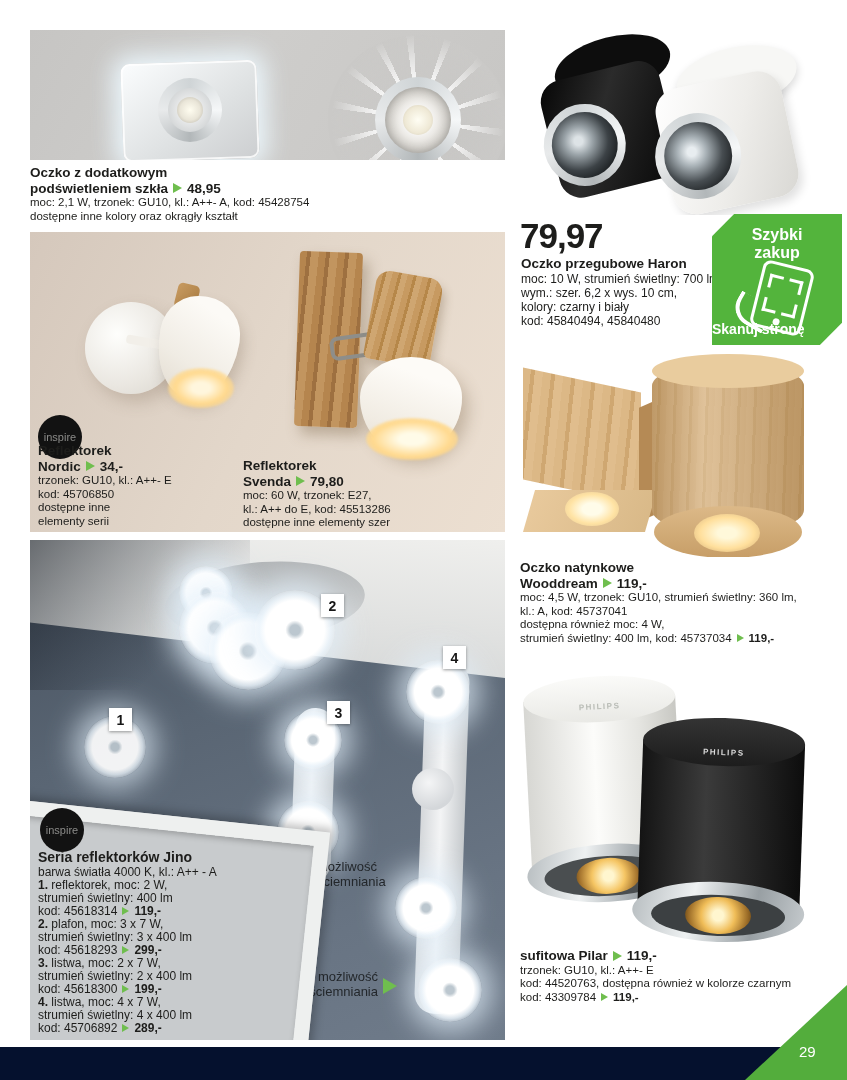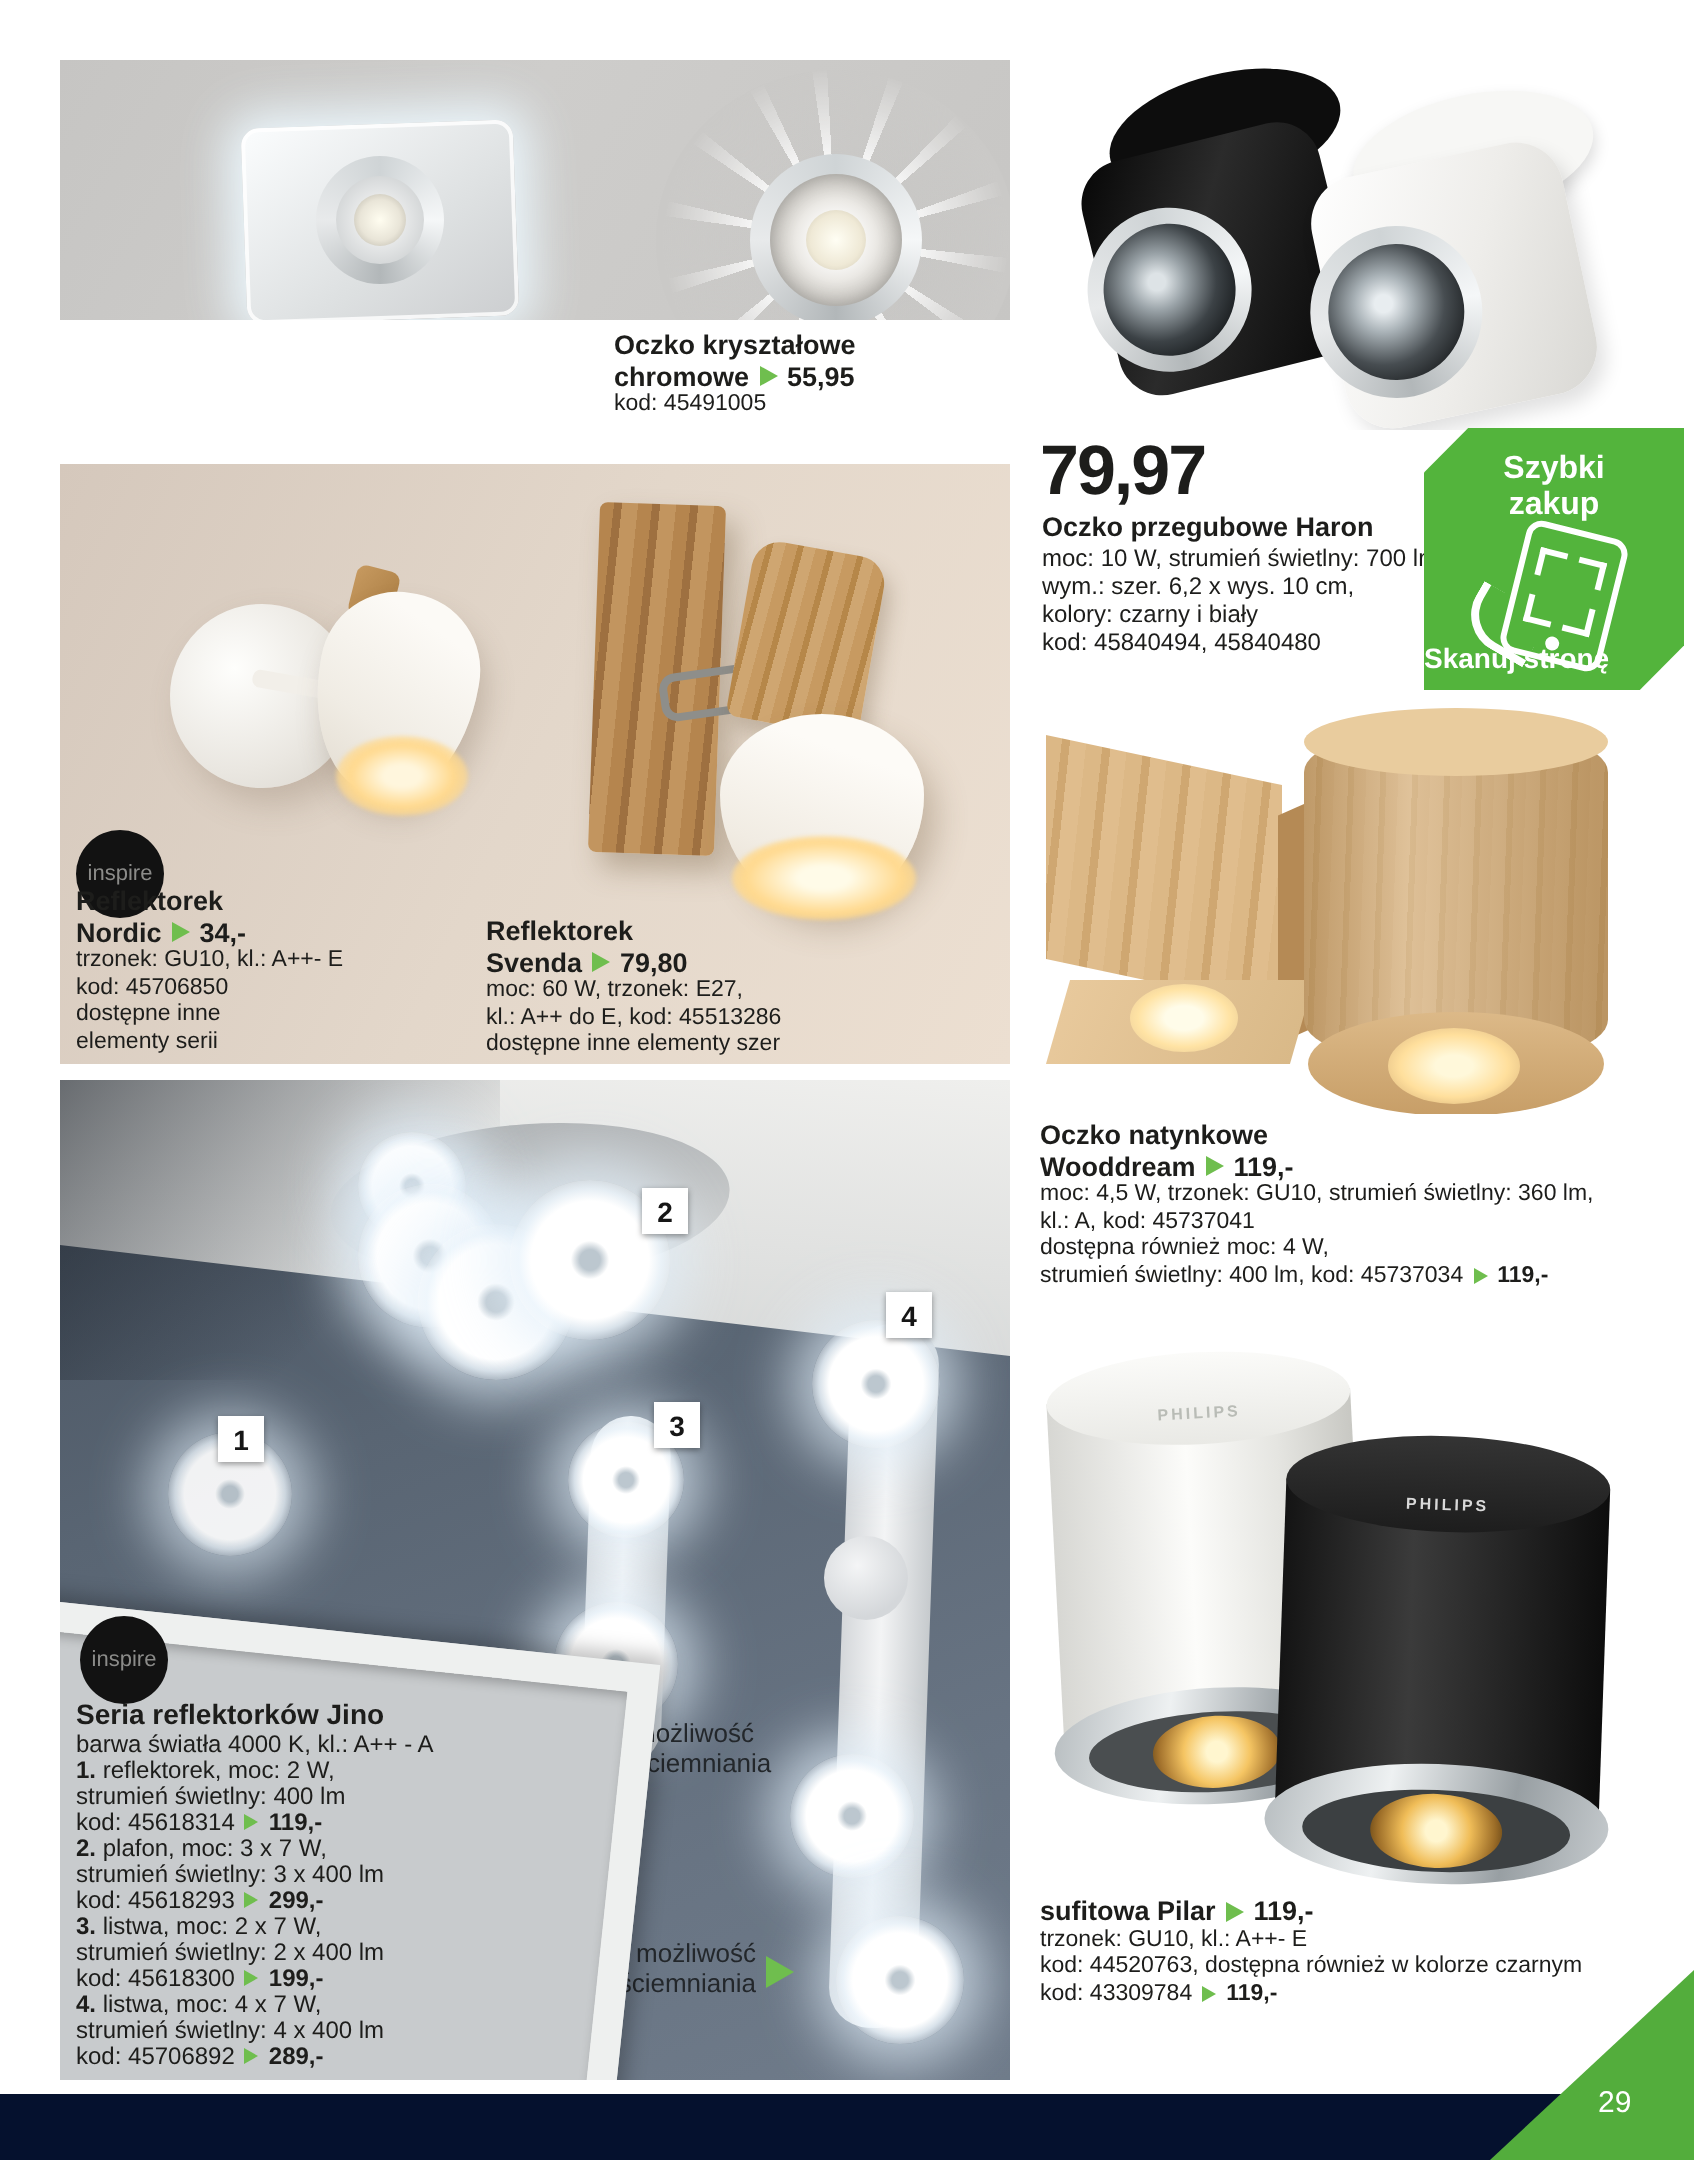--- a/index.html
+++ b/index.html
@@ -41,30 +41,31 @@
     <div class="abs chrome" style="left:128px;top:48px;width:64px;height:64px"></div>
     <div class="abs" style="left:138px;top:58px;width:44px;height:44px;border-radius:50%;background:radial-gradient(circle,#fefefe,#d0d3d4 80%)"></div>
     <div class="abs" style="left:147px;top:67px;width:26px;height:26px;border-radius:50%;background:radial-gradient(circle,#fffdf0,#e9e5d8 55%,#b4b0a4)"></div>
 
     <div class="abs" style="left:298px;top:5px;width:180px;height:170px;border-radius:50%;background:radial-gradient(circle,rgba(202,201,199,0) 30%,#cac9c7 70%),repeating-conic-gradient(from -8deg,rgba(255,255,255,.9) 0 5deg,rgba(255,255,255,0) 5deg 26deg)"></div>
     <div class="abs chrome" style="left:345px;top:47px;width:86px;height:86px"></div>
     <div class="abs" style="left:355px;top:57px;width:66px;height:66px;border-radius:50%;background:radial-gradient(circle,#ffffff 18%,#eceae6 42%,#c7c4be 72%,#b2afa9);box-shadow:inset 0 0 10px rgba(90,90,90,.4)"></div>
     <div class="abs" style="left:373px;top:75px;width:30px;height:30px;border-radius:50%;background:radial-gradient(circle,#fffef4,#efe9d6 60%,#cdc6b2)"></div>
   </div>
 
-
-  <div class="abs" style="left:307px;top:165px">
-    <div class="name">Oczko kryształowe</div>
+  <div class="abs" style="left:30px;top:165px">
+    <div class="name">Oczko z dodatkowym</div>
     <div class="name row">
-      <span>chromowe</span>
+      <span>podświetleniem szkła</span>
       <span class="arr"></span>
-      <span>55,95</span>
-    </div>
-    <div class="det">kod: 45491005</div>
-  </div>
+      <span>48,95</span>
+    </div>
+    <div class="det">moc: 2,1 W, trzonek: GU10, kl.: A++- A, kod: 45428754</div>
+    <div class="det">dostępne inne kolory oraz okrągły kształt</div>
+  </div>
+
 
   <div class="photo" style="left:30px;top:232px;width:475px;height:300px;background:linear-gradient(115deg,#d5c8bc,#e3d7ca 50%,#ecdfd1)">
 
     <div class="abs" style="left:55px;top:70px;width:92px;height:92px;border-radius:50%;background:radial-gradient(circle at 35% 35%,#fefefc,#eae7e1 60%,#d9d5cd);box-shadow:6px 8px 16px rgba(120,100,80,.25)"></div>
     <div class="abs" style="left:96px;top:106px;width:44px;height:9px;background:#f2efe9;transform:rotate(10deg);border-radius:4px"></div>
     <div class="abs" style="left:146px;top:52px;width:22px;height:26px;background:linear-gradient(120deg,#c79a60,#a97c42);border-radius:5px;transform:rotate(14deg)"></div>
     <div class="abs" style="left:128px;top:64px;width:80px;height:102px;border-radius:48% 48% 46% 46%/38% 38% 60% 60%;transform:rotate(10deg);background:linear-gradient(205deg,#fcfaf6 20%,#f0ece4 65%,#e2dbcf);box-shadow:5px 9px 14px rgba(110,90,70,.25)"></div>
     <div class="abs" style="left:138px;top:136px;width:66px;height:40px;border-radius:50%;background:radial-gradient(ellipse,#fff6dd 20%,#ffd98e 55%,rgba(255,217,142,0) 100%);filter:blur(1px)"></div>
 
     <div class="abs" style="left:267px;top:20px;width:63px;height:175px;transform:rotate(2deg);border-radius:4px;background:repeating-linear-gradient(94deg,#b5854e 0 7px,#9e7040 7px 11px,#c2955f 11px 19px);box-shadow:6px 8px 14px rgba(110,85,55,.35)"></div>

